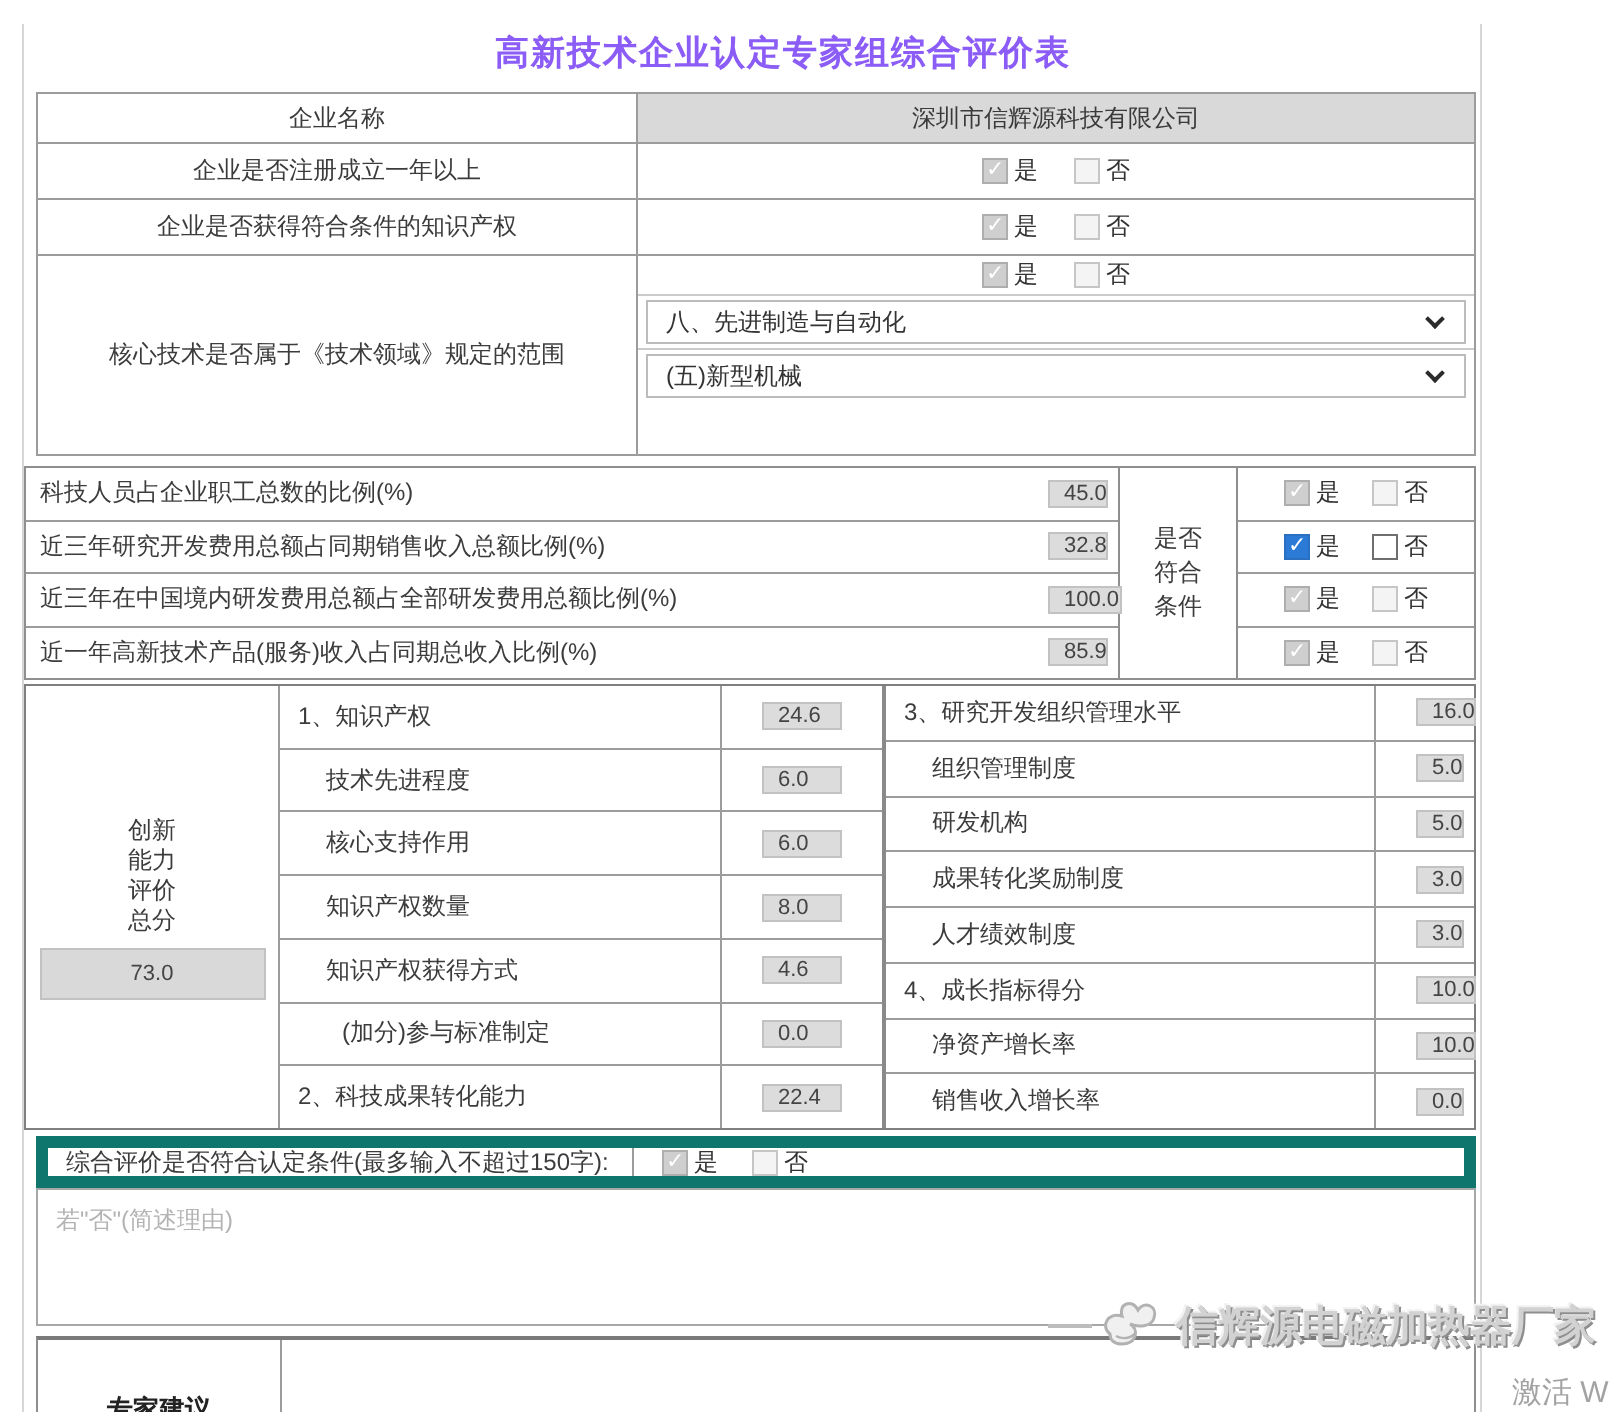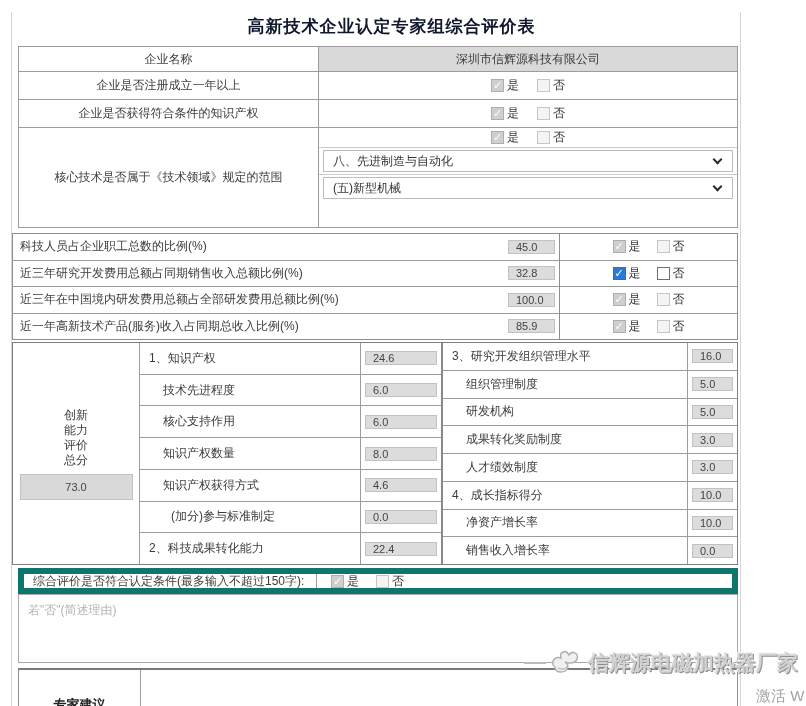--- a/index.html
+++ b/index.html
@@ -10,28 +10,28 @@
     color: #333;
   }
   .page { position: relative; width: 806px; height: 706px; overflow: hidden; background: #fff; }
 
   .pline { position: absolute; top: 12px; width: 1px; height: 694px; background: #d6d6d6; }
   .pline-left { left: 11px; }
   .pline-right { left: 740px; }
 
   .title {
     position: absolute; left: 0; top: 15px; width: 756px;
-    text-align: center; font-size: 17px; font-weight: bold; color: #0f172a;
+    text-align: center; font-size: 17px; font-weight: bold; color: #8b5cf6;
     letter-spacing: 1px;
     padding-left: 27px;
   }
 
   
   .gbox {
-    flex: 1; margin: 3px 4px; background: #dcdcdc; border: 1px solid #c2c2c2;
+    flex: 1; margin: 3px 20px; background: #dcdcdc; border: 1px solid #c2c2c2;
     font-size: 11px; color: #444; display: flex; align-items: center; padding-left: 7px;
   }
   .cb { display: inline-flex; align-items: center; font-size: 12px; color: #333; }
   .cb .box { width: 13px; height: 13px; border: 1px solid #b9b9b9; background: #fff; position: relative; margin-right: 3px; flex: none; }
   .box.checked-grey { background: #cfcfcf; border-color: #aeaeae; }
   .box.checked-grey::after { content: "✓"; position: absolute; left: 1px; top: -1px; font-size: 11px; line-height: 13px; color: #fff; font-weight: bold; }
   .box.checked-blue { background: #2b7ad6; border-color: #2b6fc0; }
   .box.checked-blue::after { content: "✓"; position: absolute; left: 1px; top: -1px; font-size: 11px; line-height: 13px; color: #fff; font-weight: bold; }
   .box.empty-light { background: #f4f4f4; border-color: #c6c6c6; }
   .box.empty-dark { background: #fff; border-color: #6f6f6f; }
@@ -205,20 +205,25 @@
             <div class="gbox">100.0</div>
           </div>
       </div>
       <div class="t2-row">
         <div class="t2-label">近一年高新技术产品(服务)收入占同期总收入比例(%)</div>
         <div class="t2-valcell">
             <div class="gbox">85.9</div>
           </div>
       </div>
     </div>
+    <div class="t2-merged">
+      <div>是否</div>
+      <div>符合</div>
+      <div>条件</div>
+    </div>
     <div class="t2-checks">
       <div class="t2-checkrow">
         <span class="cb">
             <span class="box checked-grey"></span>
             <span>是</span>
           </span>
         <span class="cb">
             <span class="box empty-light"></span>
             <span>否</span>
           </span>

